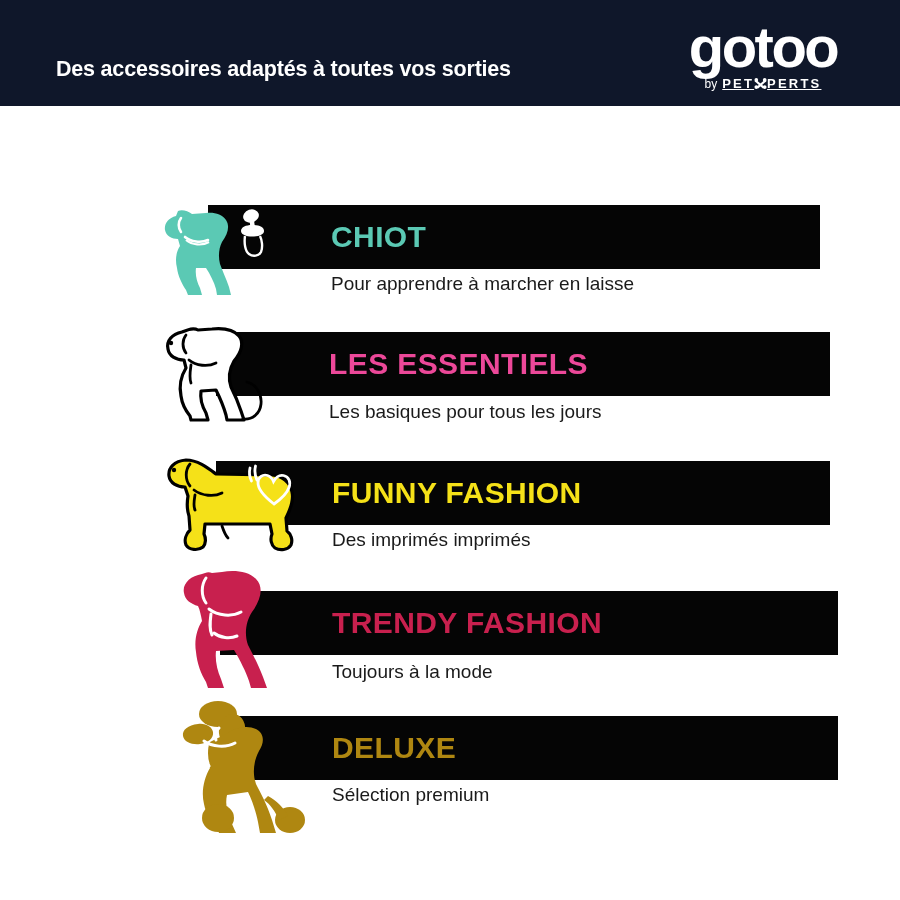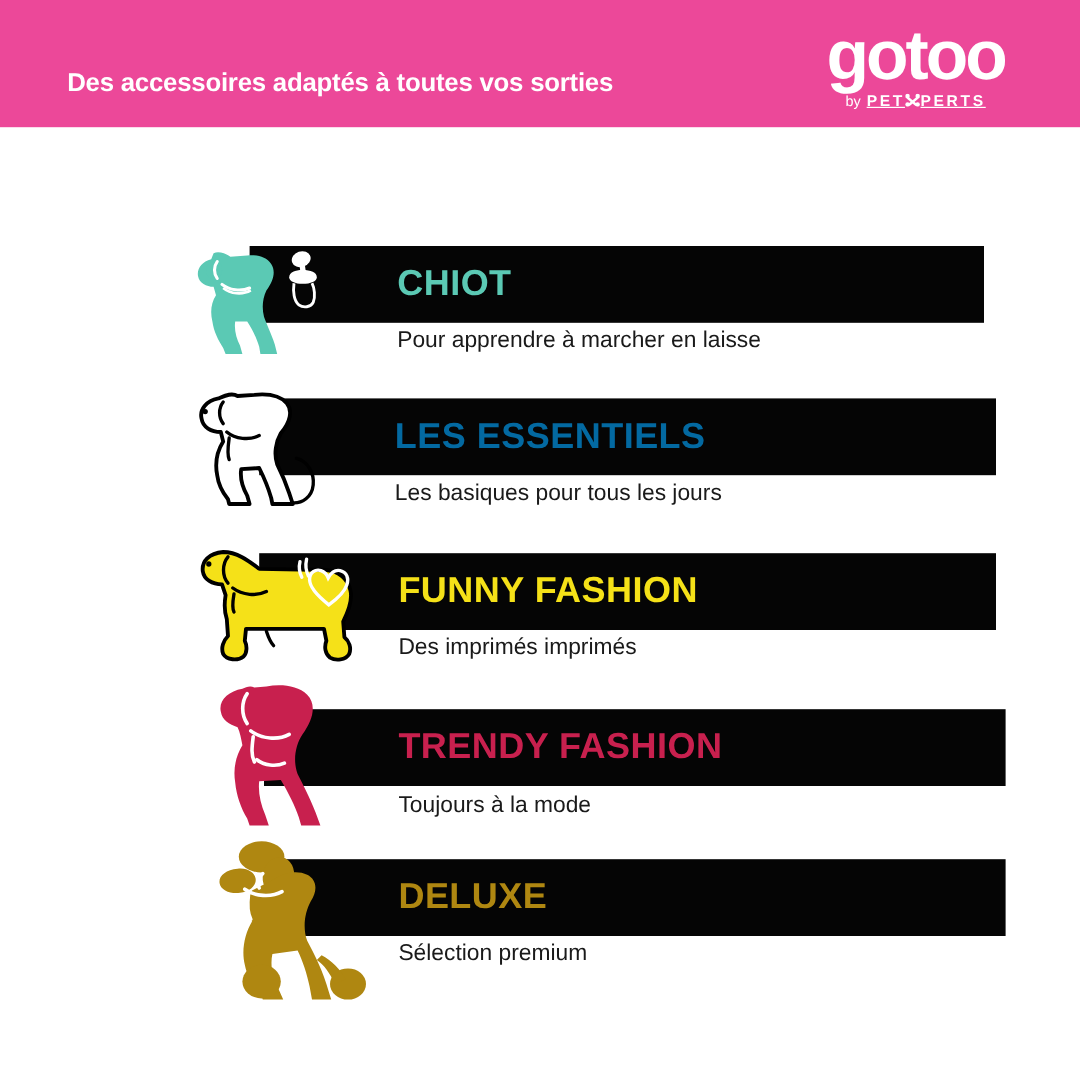--- a/index.html
+++ b/index.html
@@ -20,21 +20,21 @@
     background: #ffffff;
     overflow: hidden;
   }
 
   
   .header {
     position: absolute;
     left: 0; top: 0;
     width: 900px;
     height: 106px;
-    background: #ec4899;
+    background: #0f172a;
   }
   .header-title {
     position: absolute;
     left: 56px;
     top: 57px;
     font-size: 21.5px;
     font-weight: bold;
     color: #ffffff;
     letter-spacing: -0.2px;
     white-space: nowrap;
@@ -215,21 +215,21 @@
         <g fill="none" stroke="#000000" stroke-width="2.8" stroke-linecap="round">
           <path d="M26 19 C22 24 22 32 26 37"></path>
           <path d="M29 44 C36 50 48 51 56 47"></path>
           <path d="M31 49 C30 56 29 62 31 67"></path>
           <path d="M87 66 C96 68 102 78 101 88 C100 98 92 104 83 103"></path>
         </g>
         <circle cx="11" cy="27" r="2.2" fill="#000000" stroke="none"></circle>
       </svg>
     </div>
 
-    <div class="cat-title" style="left:281px; top:332px; color:#0369a1;">LES ESSENTIELS</div>
+    <div class="cat-title" style="left:281px; top:332px; color:#ec4899;">LES ESSENTIELS</div>
 
     <div class="cat-sub" style="left:281px; top:401px;">Les basiques pour tous les jours</div>
   </div>
 
   <div class="row" style="top:0;height:900px;">
 
     <div class="bar" style="left:168px; top:461px; width:614px;"></div>
 
     <div class="dog" style="left:112px; top:448px; width:160px; height:112px;">
       <svg width="160" height="112" viewBox="0 0 160 112">

